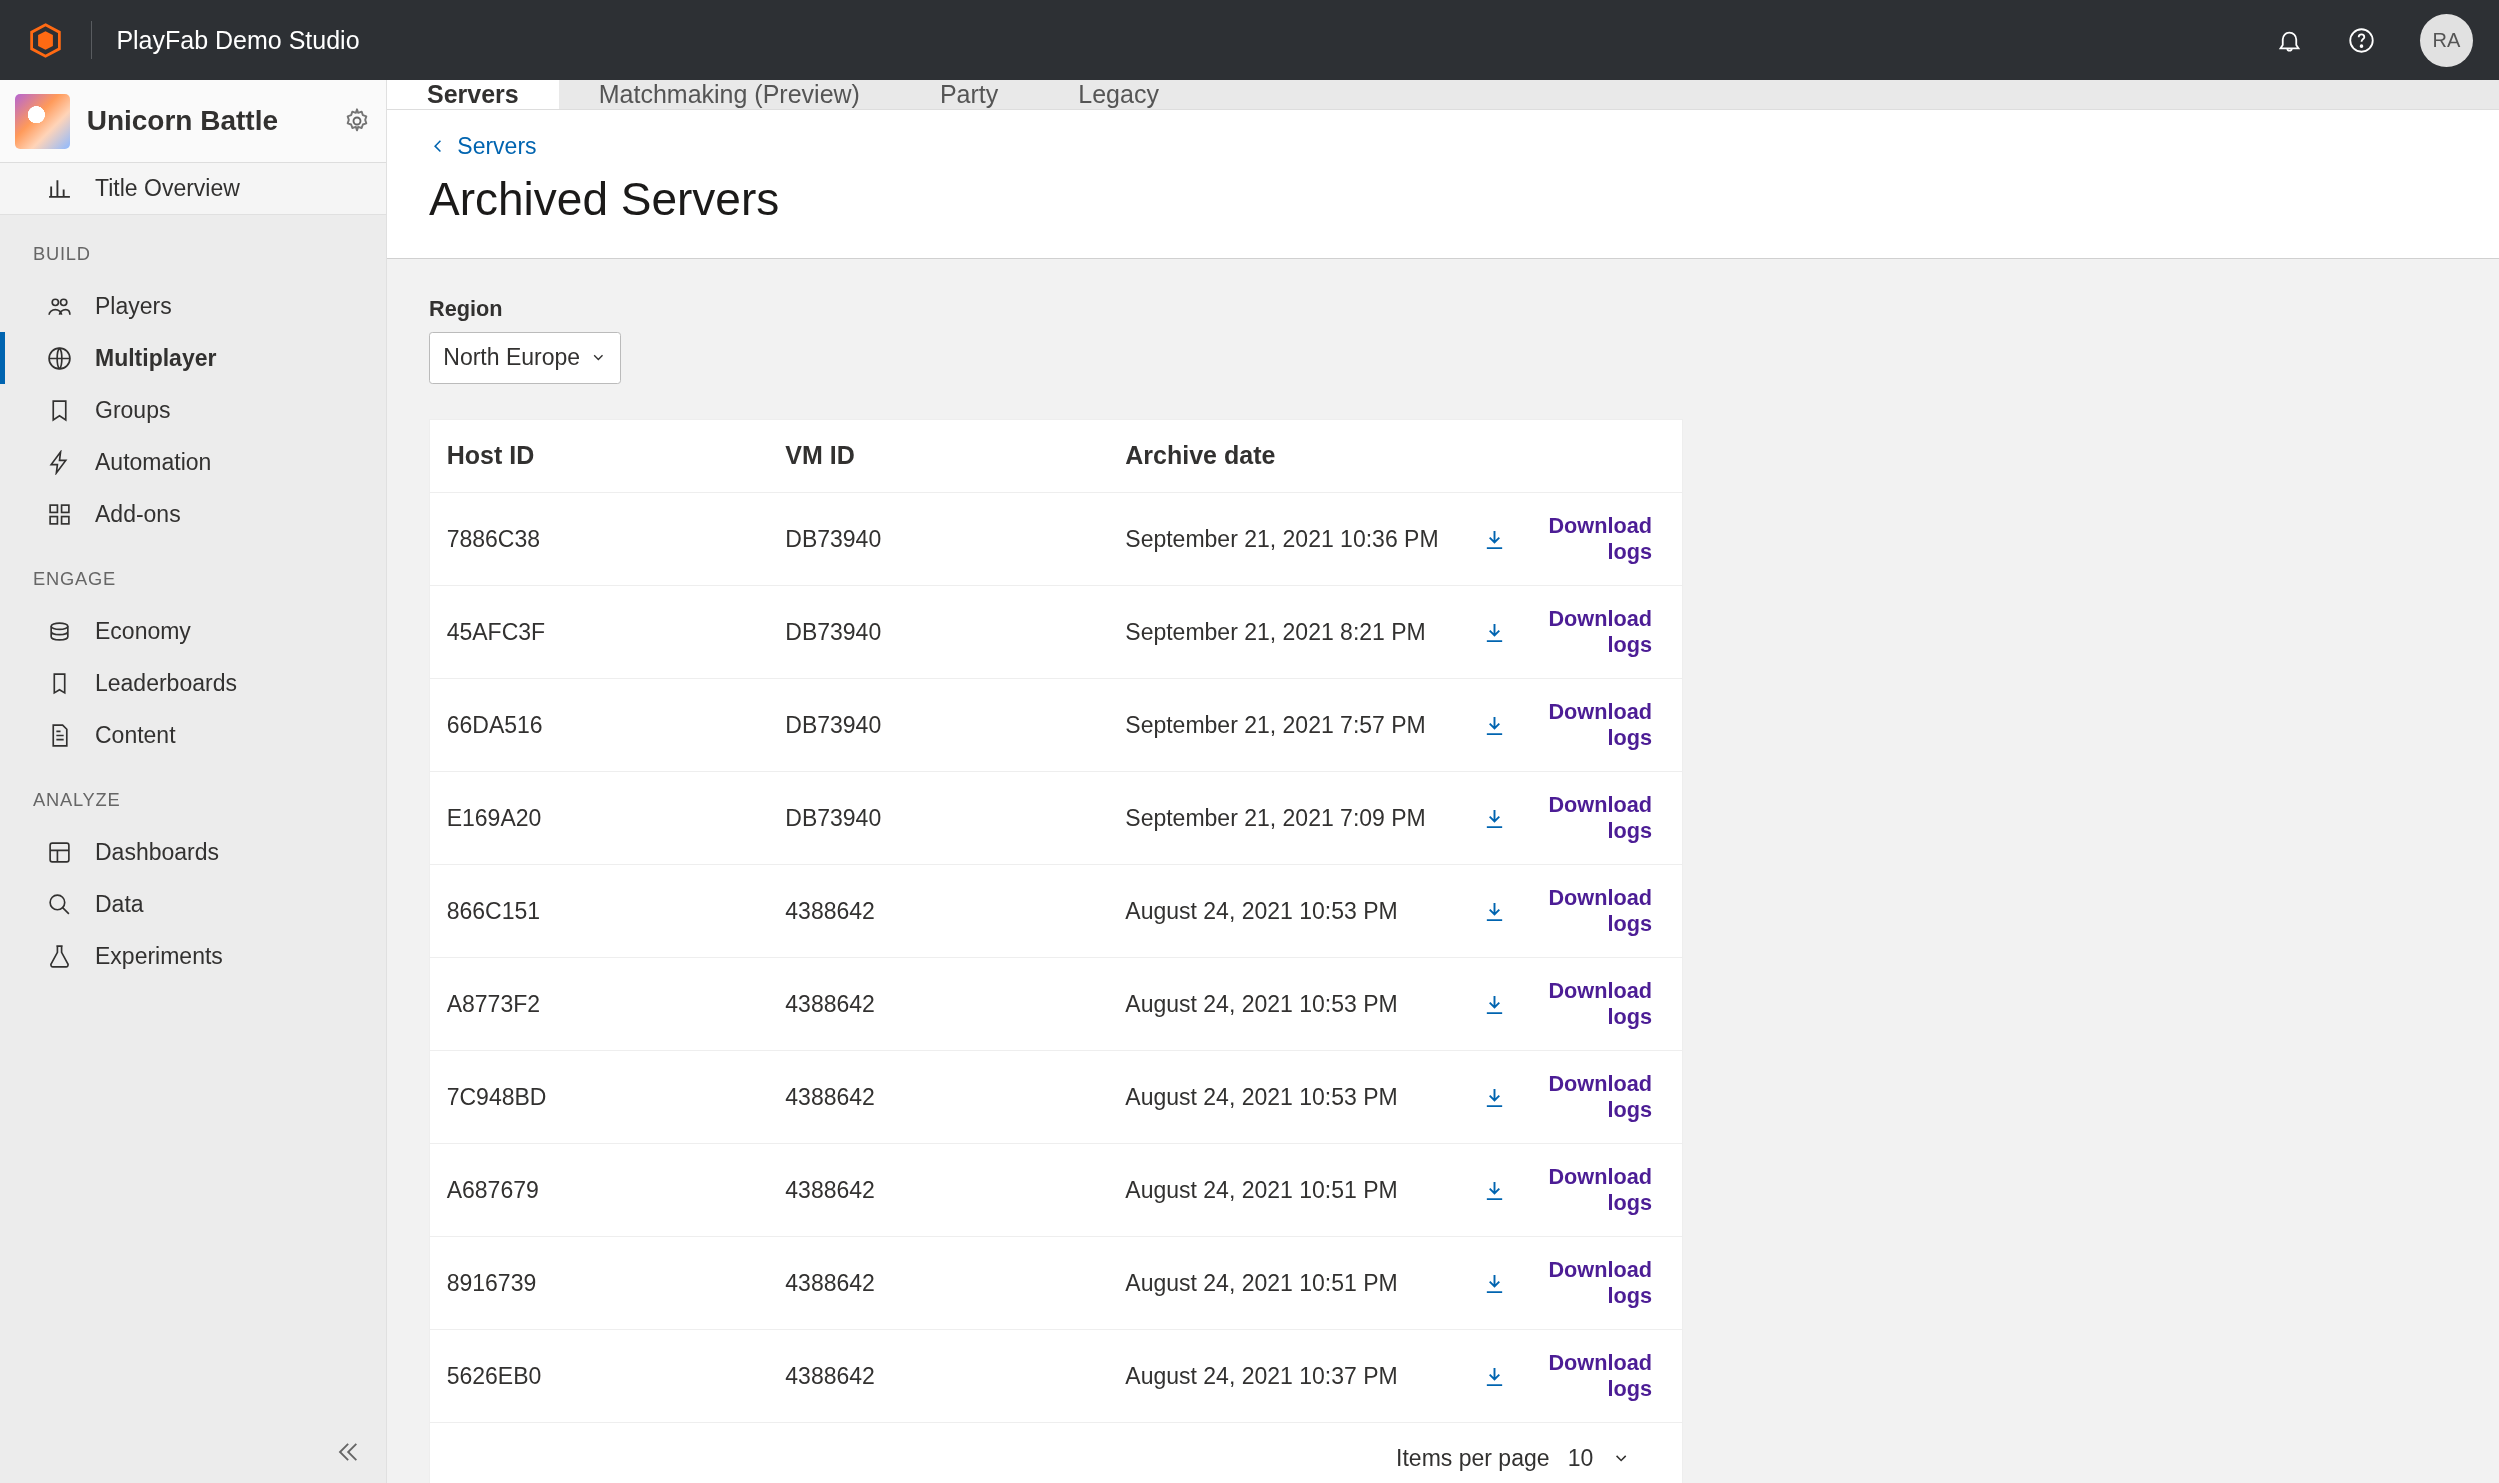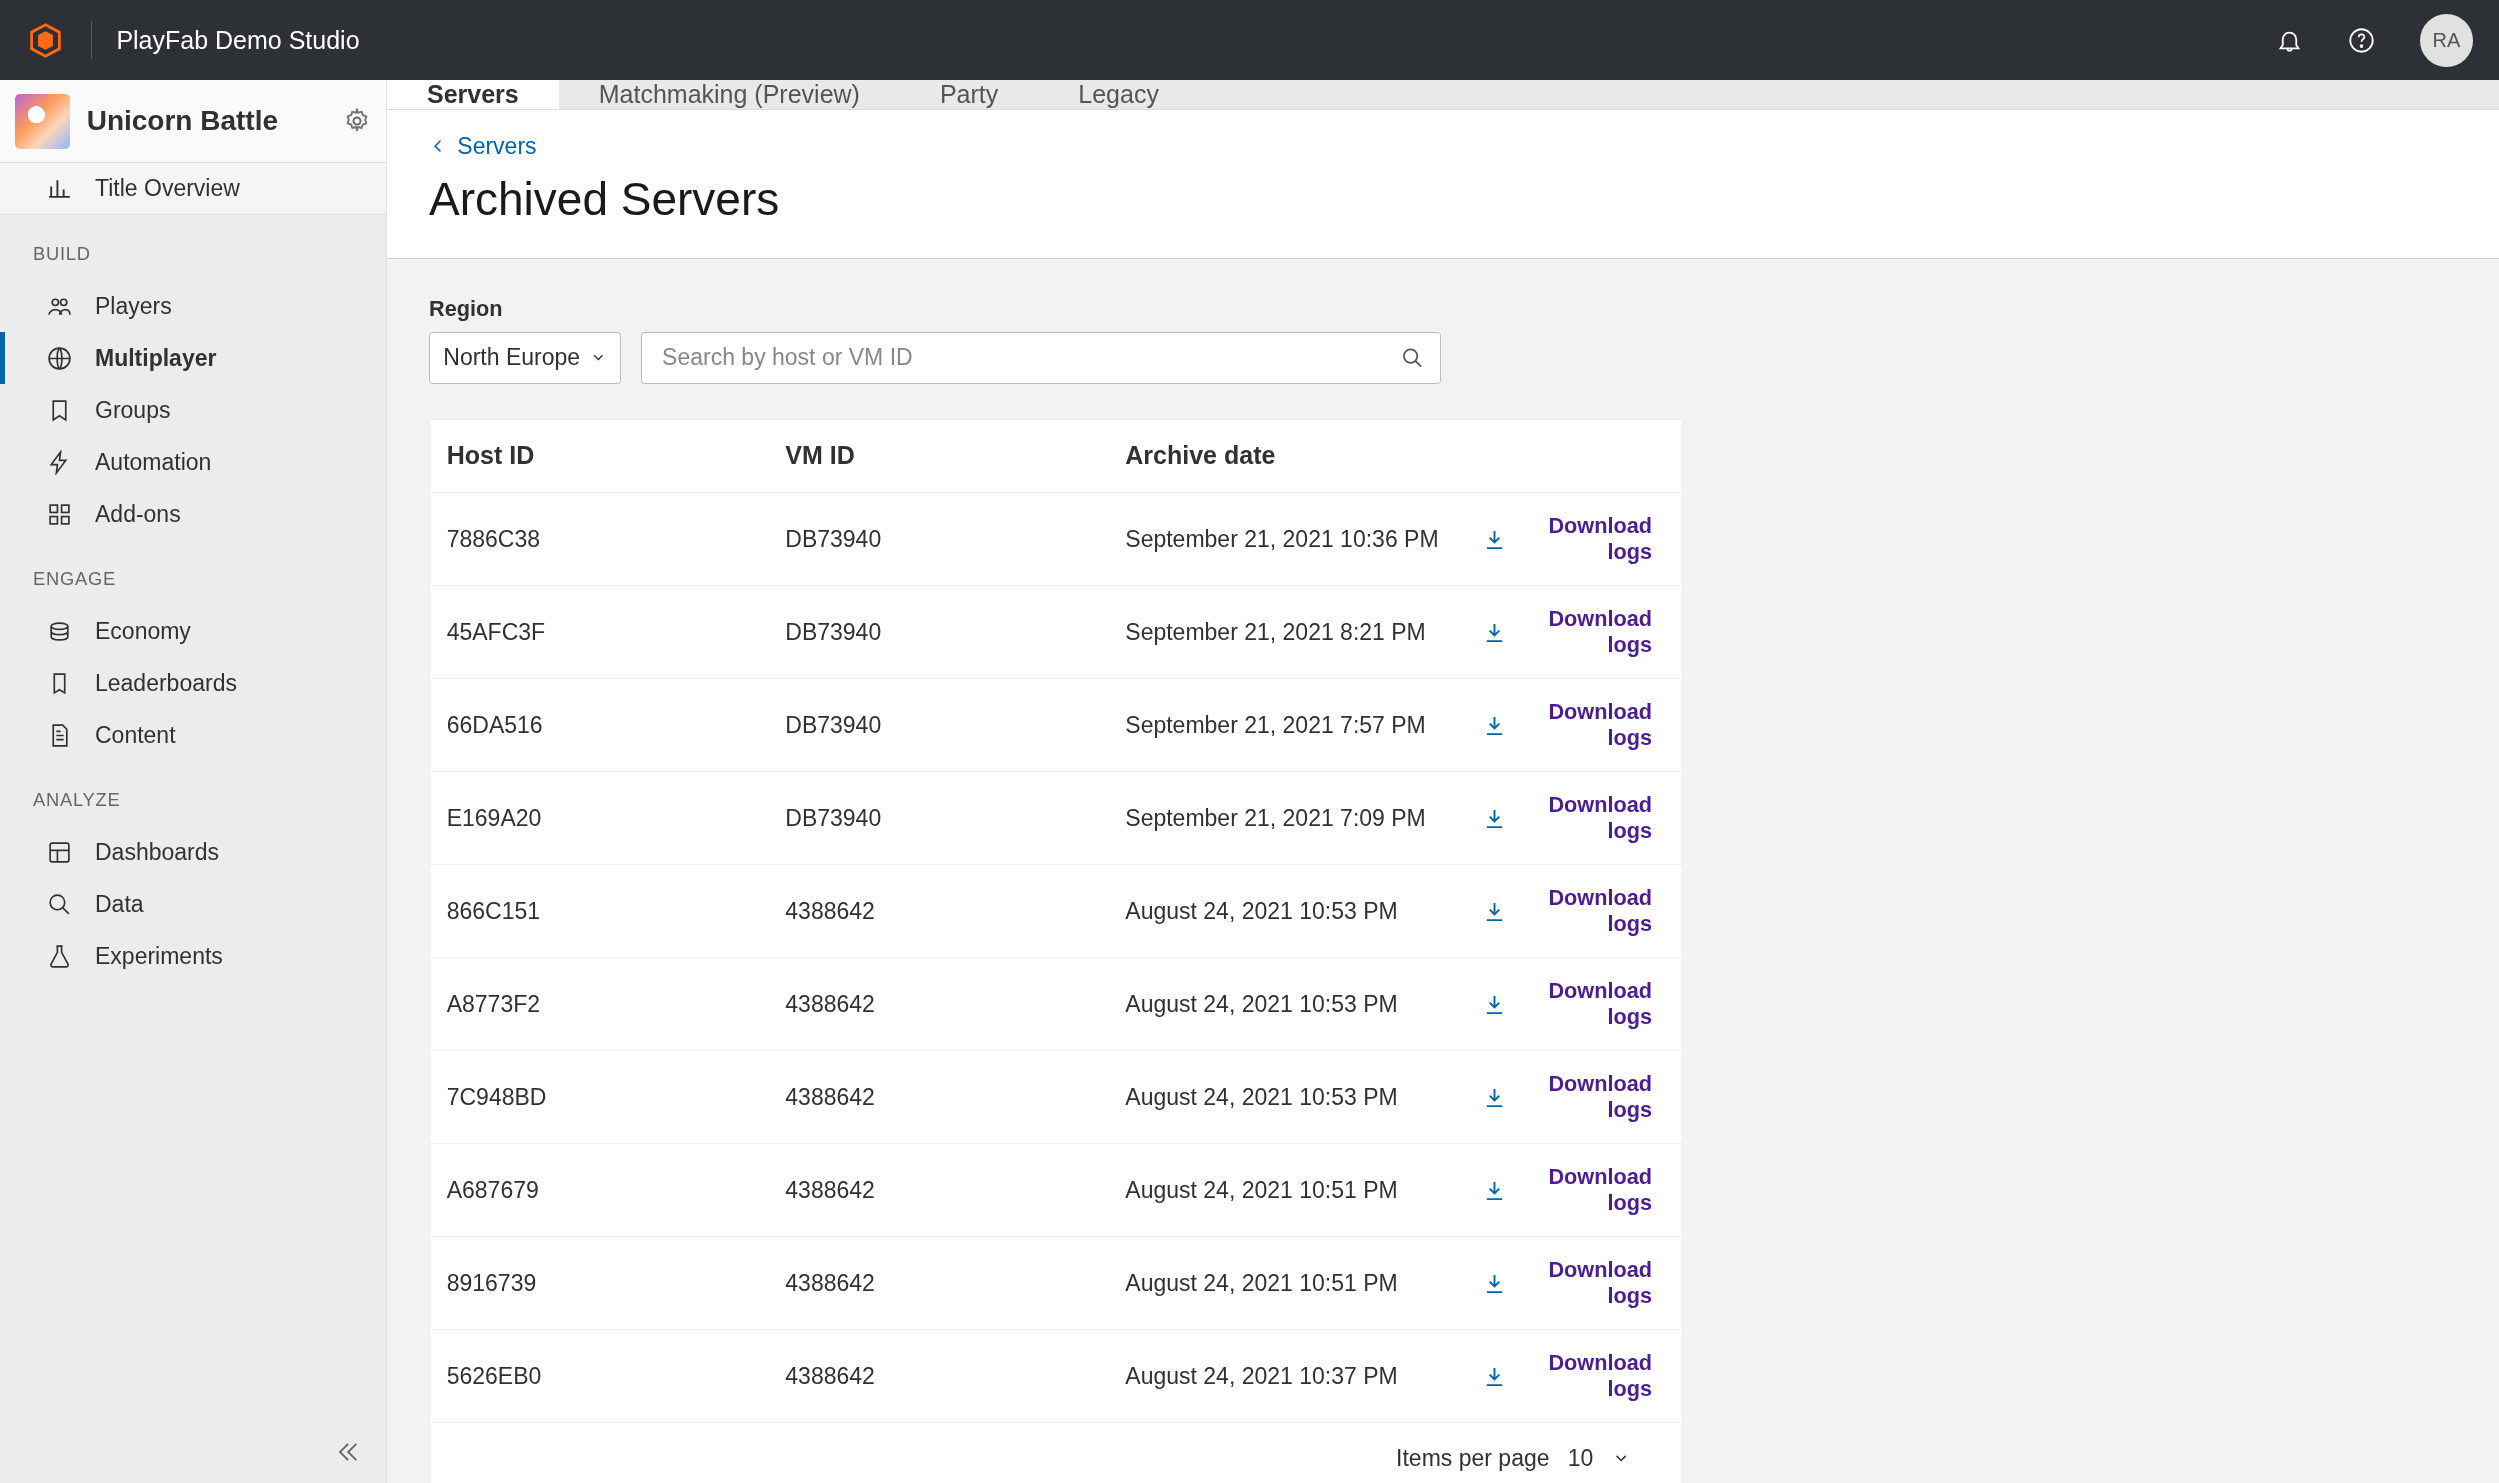--- a/index.html
+++ b/index.html
@@ -265,29 +265,20 @@
           <label>Region</label>
           <div class="dropdown">
             <span>North Europe</span>
             <span>
                 <svg width="16.7" height="16.7" viewBox="0 0 24 24" fill="none" stroke="currentColor" stroke-width="2">
                   <path d="M6 9l6 6 6-6"></path>
                 </svg>
               </span>
           </div>
         </div>
-        <div class="search-wrap">
-          <input class="search-input" placeholder="Search by host or VM ID" style="">
-          <span class="search-ic">
-            <svg viewBox="0 0 24 24" fill="none" stroke="currentColor" stroke-width="1.8">
-                <circle cx="10" cy="10" r="7"></circle>
-                <path d="M21 21l-6-6"></path>
-              </svg>
-          </span>
-        </div>
       </div>
 
       <div class="table-card">
         <table class="tbl">
           <thead>
             <tr>
               <th class="col-host">Host ID</th>
               <th class="col-vm">VM ID</th>
               <th class="col-date">Archive date</th>
               <th class="col-dl"></th>

